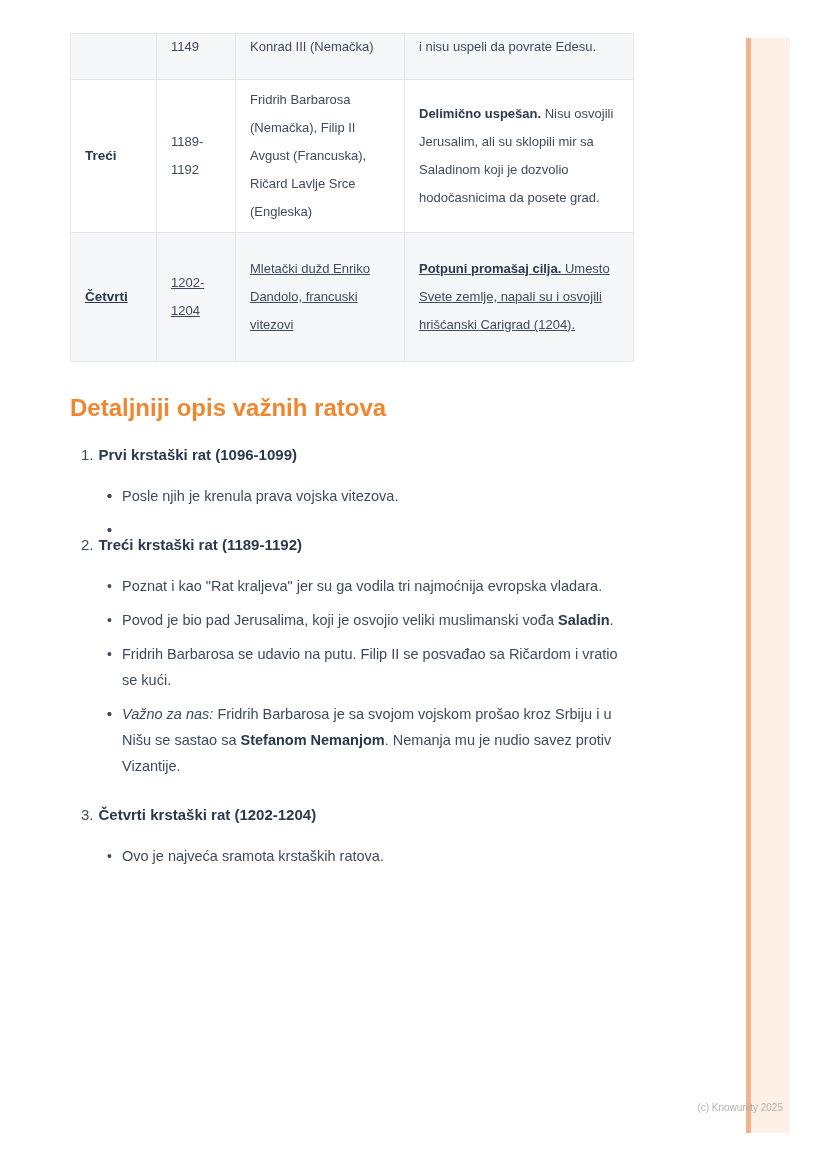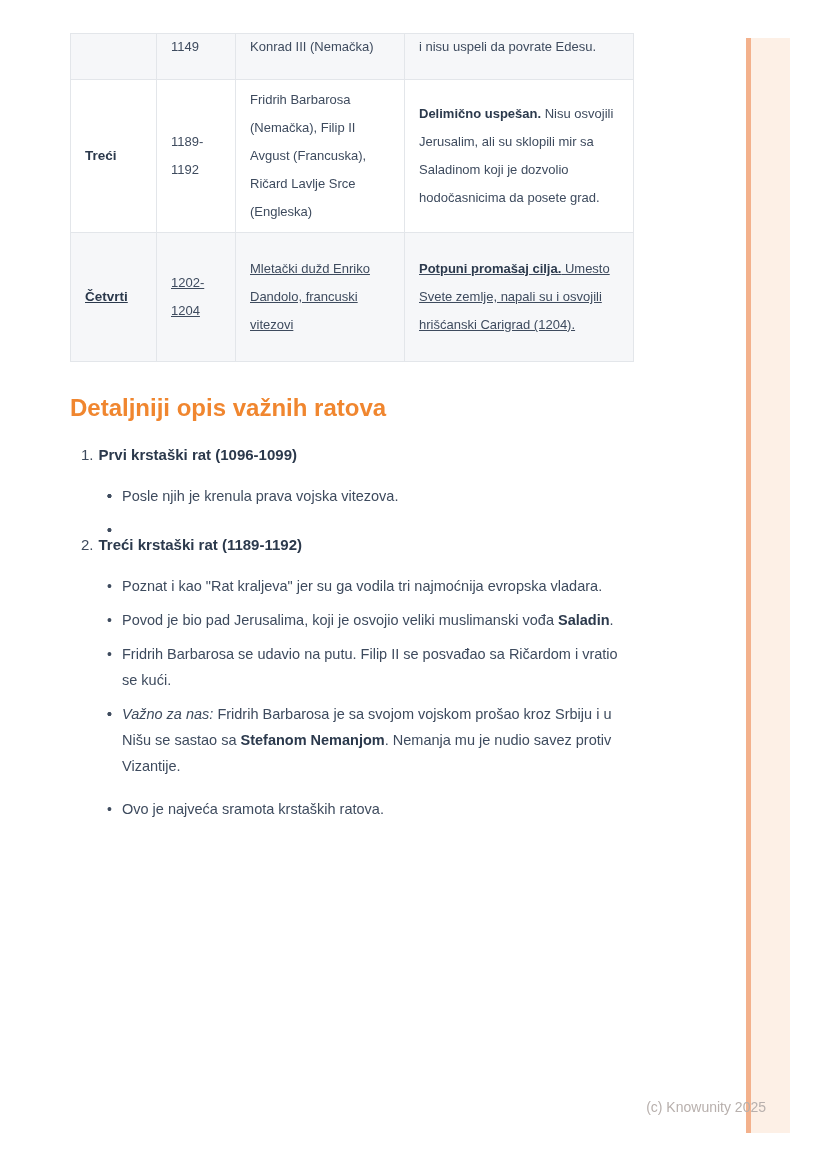--- a/index.html
+++ b/index.html
@@ -81,22 +81,22 @@
     font-size:14.5px; line-height:26px;
     color:var(--text);
   }
   ul.bullets li .dot{
     position:absolute; left:37px; top:0;
     font-size:14px; color:var(--text);
   }
 
   
   .copyright{
-    position:absolute; top:1101px; right:62px;
-    font-size:14px; line-height:13px;
+    position:absolute; top:1101px; right:45px;
+    font-size:10px; line-height:13px;
     color:var(--muted);
     z-index:3;
   }
 </style>
 </head>
 <body>
 
 <div class="canvas">
 
   <div class="stripe"></div>
@@ -156,20 +156,23 @@
       <ul class="bullets">
         <li><span class="dot">•</span><span class="bt"><span>Poznat i kao "Rat kraljeva" jer su ga vodila tri najmoćnija evropska vladara.</span></span></li>
         <li><span class="dot">•</span><span class="bt"><span>Povod je bio pad Jerusalima, koji je osvojio veliki muslimanski vođa </span><span class="b">Saladin</span><span>.</span></span></li>
         <li><span class="dot">•</span><span class="bt"><span>Fridrih Barbarosa se udavio na putu. Filip II se posvađao sa Ričardom i vratio se kući.</span></span></li>
         <li><span class="dot">•</span></li>
         <li><span class="dot">•</span><span class="bt"><span class="i">Važno za nas:</span><span> Fridrih Barbarosa je sa svojom vojskom prošao kroz Srbiju i u Nišu se sastao sa </span><span class="b">Stefanom Nemanjom</span><span>. Nemanja mu je nudio savez protiv Vizantije.</span></span></li>
       </ul>
     </div>
 
     <div class="sec">
+      <div class="sec-h">
+        <span class="num">3.</span><span class="ttl">Četvrti krstaški rat (1202-1204)</span>
+      </div>
       <ul class="bullets">
         <li><span class="dot">•</span><span class="bt"><span>Ovo je najveća sramota krstaških ratova.</span></span></li>
       </ul>
     </div>
 
   </div>
 
   <div class="copyright">(c) Knowunity 2025</div>
 
 </div>

